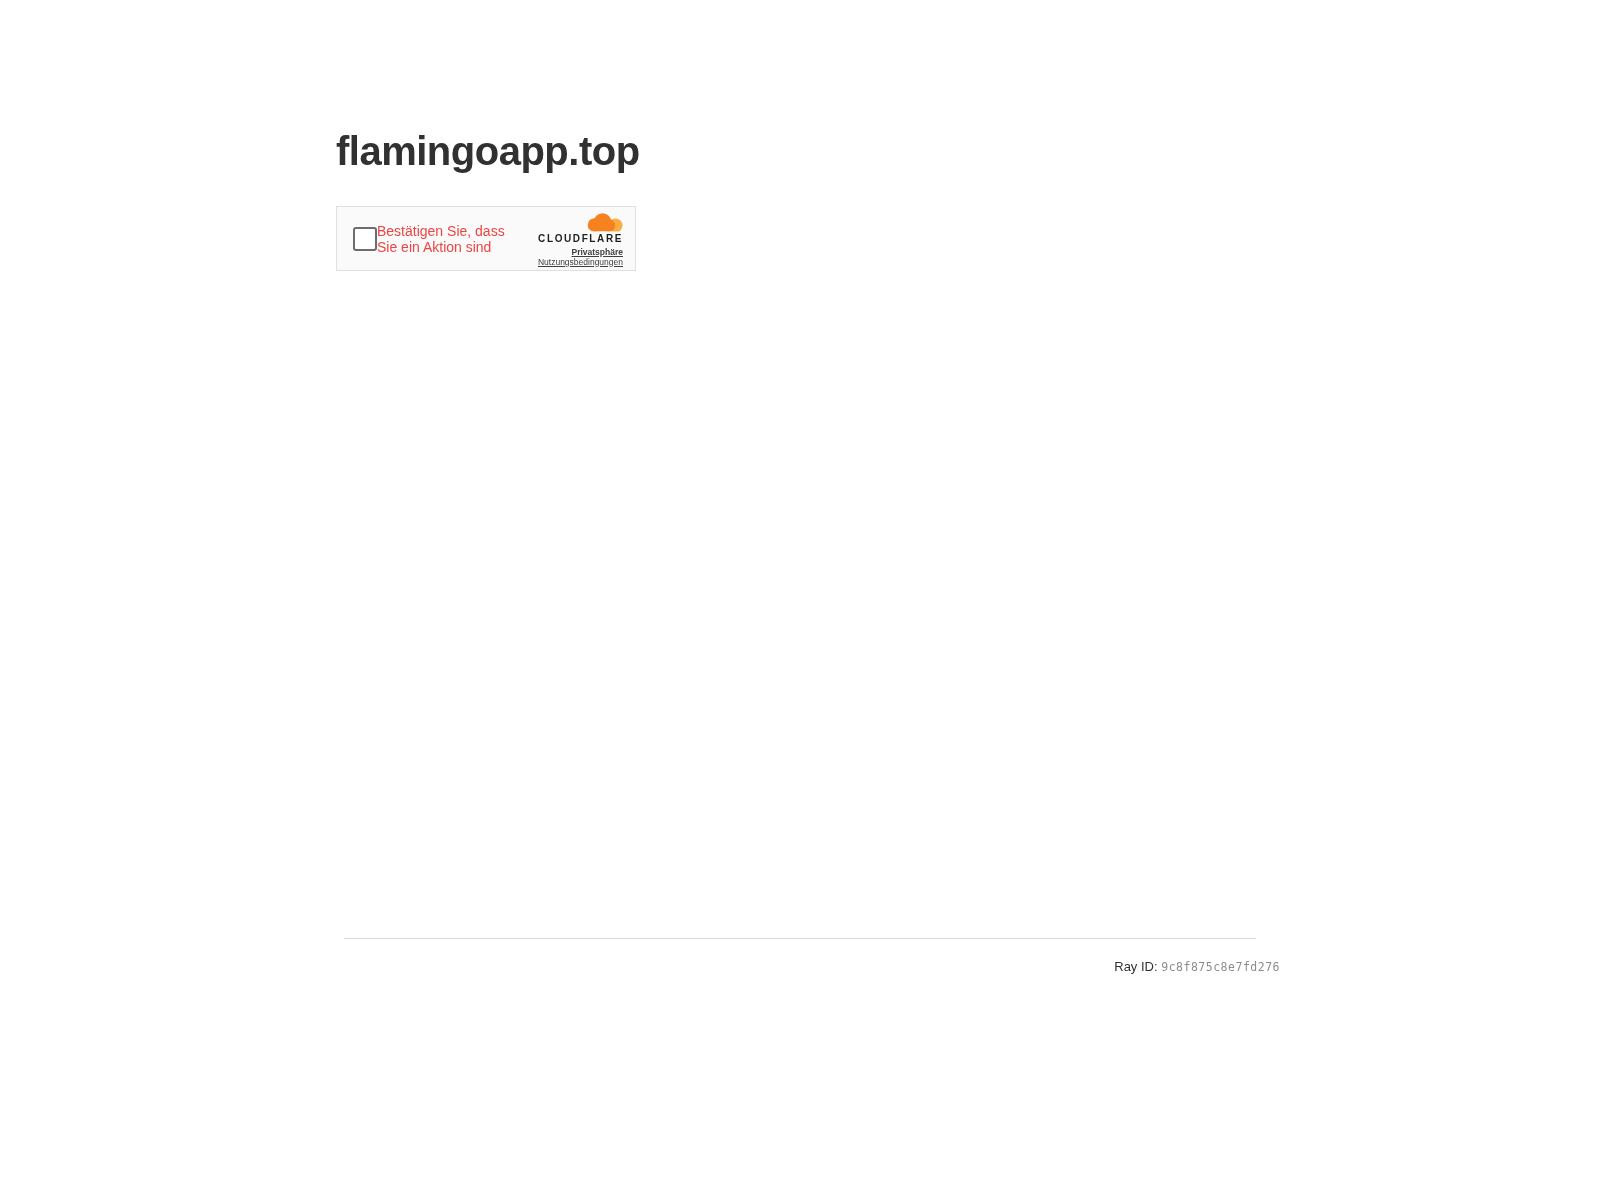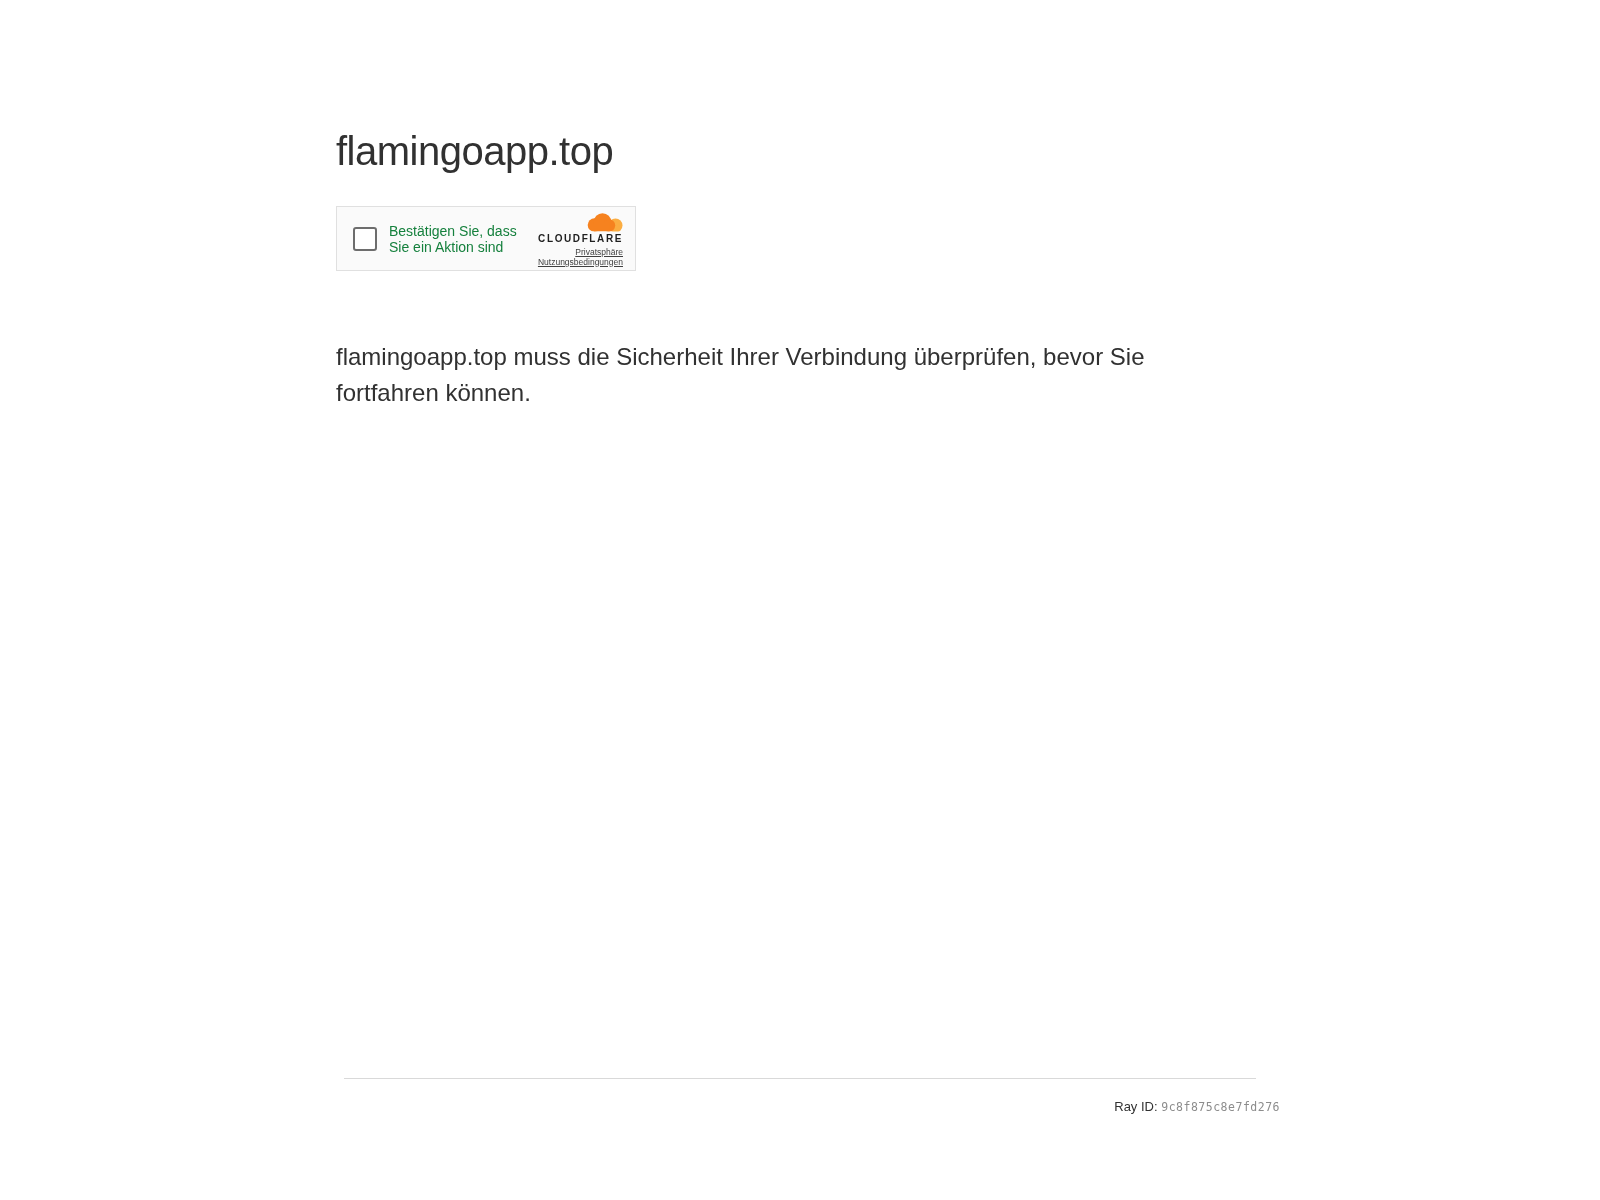--- a/index.html
+++ b/index.html
@@ -16,21 +16,21 @@
     width: 960px;
     margin: 0 auto;
     padding: 128px 16px 0;
     box-sizing: border-box;
   }
   .main-inner { width: 928px; }
   h1.page-title {
     margin: 0;
     font-size: 40px;
     line-height: 46px;
-    font-weight: 400;
+    font-weight: 700;
     letter-spacing: -0.5px;
     color: #313131;
   }
   h2.challenge-subtitle {
     margin: 12px 0 0 0;
     font-size: 24px;
     line-height: 32px;
     font-weight: 400;
     white-space: nowrap;
     color: #313131;
@@ -56,24 +56,23 @@
     width: 24px;
     height: 24px;
     box-sizing: border-box;
     border: 2px solid #6d6d6d;
     border-radius: 3px;
     background: #ffffff;
     cursor: pointer;
     flex: 0 0 auto;
   }
   .cb-label {
-    margin-left: 12px;
     font-size: 14px;
     line-height: 16px;
-    color: #15803d;
+    color: #ef4444;
   }
   .brand {
     display: flex;
     flex-direction: column;
     align-items: flex-end;
     padding-top: 2px;
   }
   .wordmark {
     font-size: 10px;
     font-weight: 700;
@@ -82,21 +81,21 @@
     line-height: 11px;
     margin-top: 1px;
   }
   .tlink {
     font-size: 8.5px;
     line-height: 10px;
     color: #404040;
     text-decoration: underline;
     cursor: pointer;
   }
-  .tlink:first-of-type { margin-top: 3px; }
+  .tlink:first-of-type { margin-top: 3px; font-weight: bold; }
   
   .body-text {
     margin: 68px 0 0 0;
     font-size: 24px;
     line-height: 36px;
     font-weight: 400;
     color: #313131;
   }
   
   .footer {
@@ -167,24 +166,20 @@
               <circle cx="24" cy="12.5" r="6.2" fill="#f6821f"></circle>
               <rect x="9" y="10" width="15.5" height="8.5" fill="#f6821f"></rect>
             </g>
           </svg>
           <div class="wordmark">CLOUDFLARE</div>
           <a class="tlink">Privatsphäre</a>
           <a class="tlink">Nutzungsbedingungen</a>
         </div>
       </div>
 
-      <p class="body-text">
-        <span>flamingoapp.top muss die Sicherheit Ihrer Verbindung überprüfen, bevor Sie</span><br>
-        <span>fortfahren können.</span>
-      </p>
     </div>
   </main>
 
   <footer class="footer">
     <hr class="footer-rule">
     <div class="rayid">
       <span>Ray ID:</span>
       <code>9c8f875c8e7fd276</code>
     </div>
   </footer>

